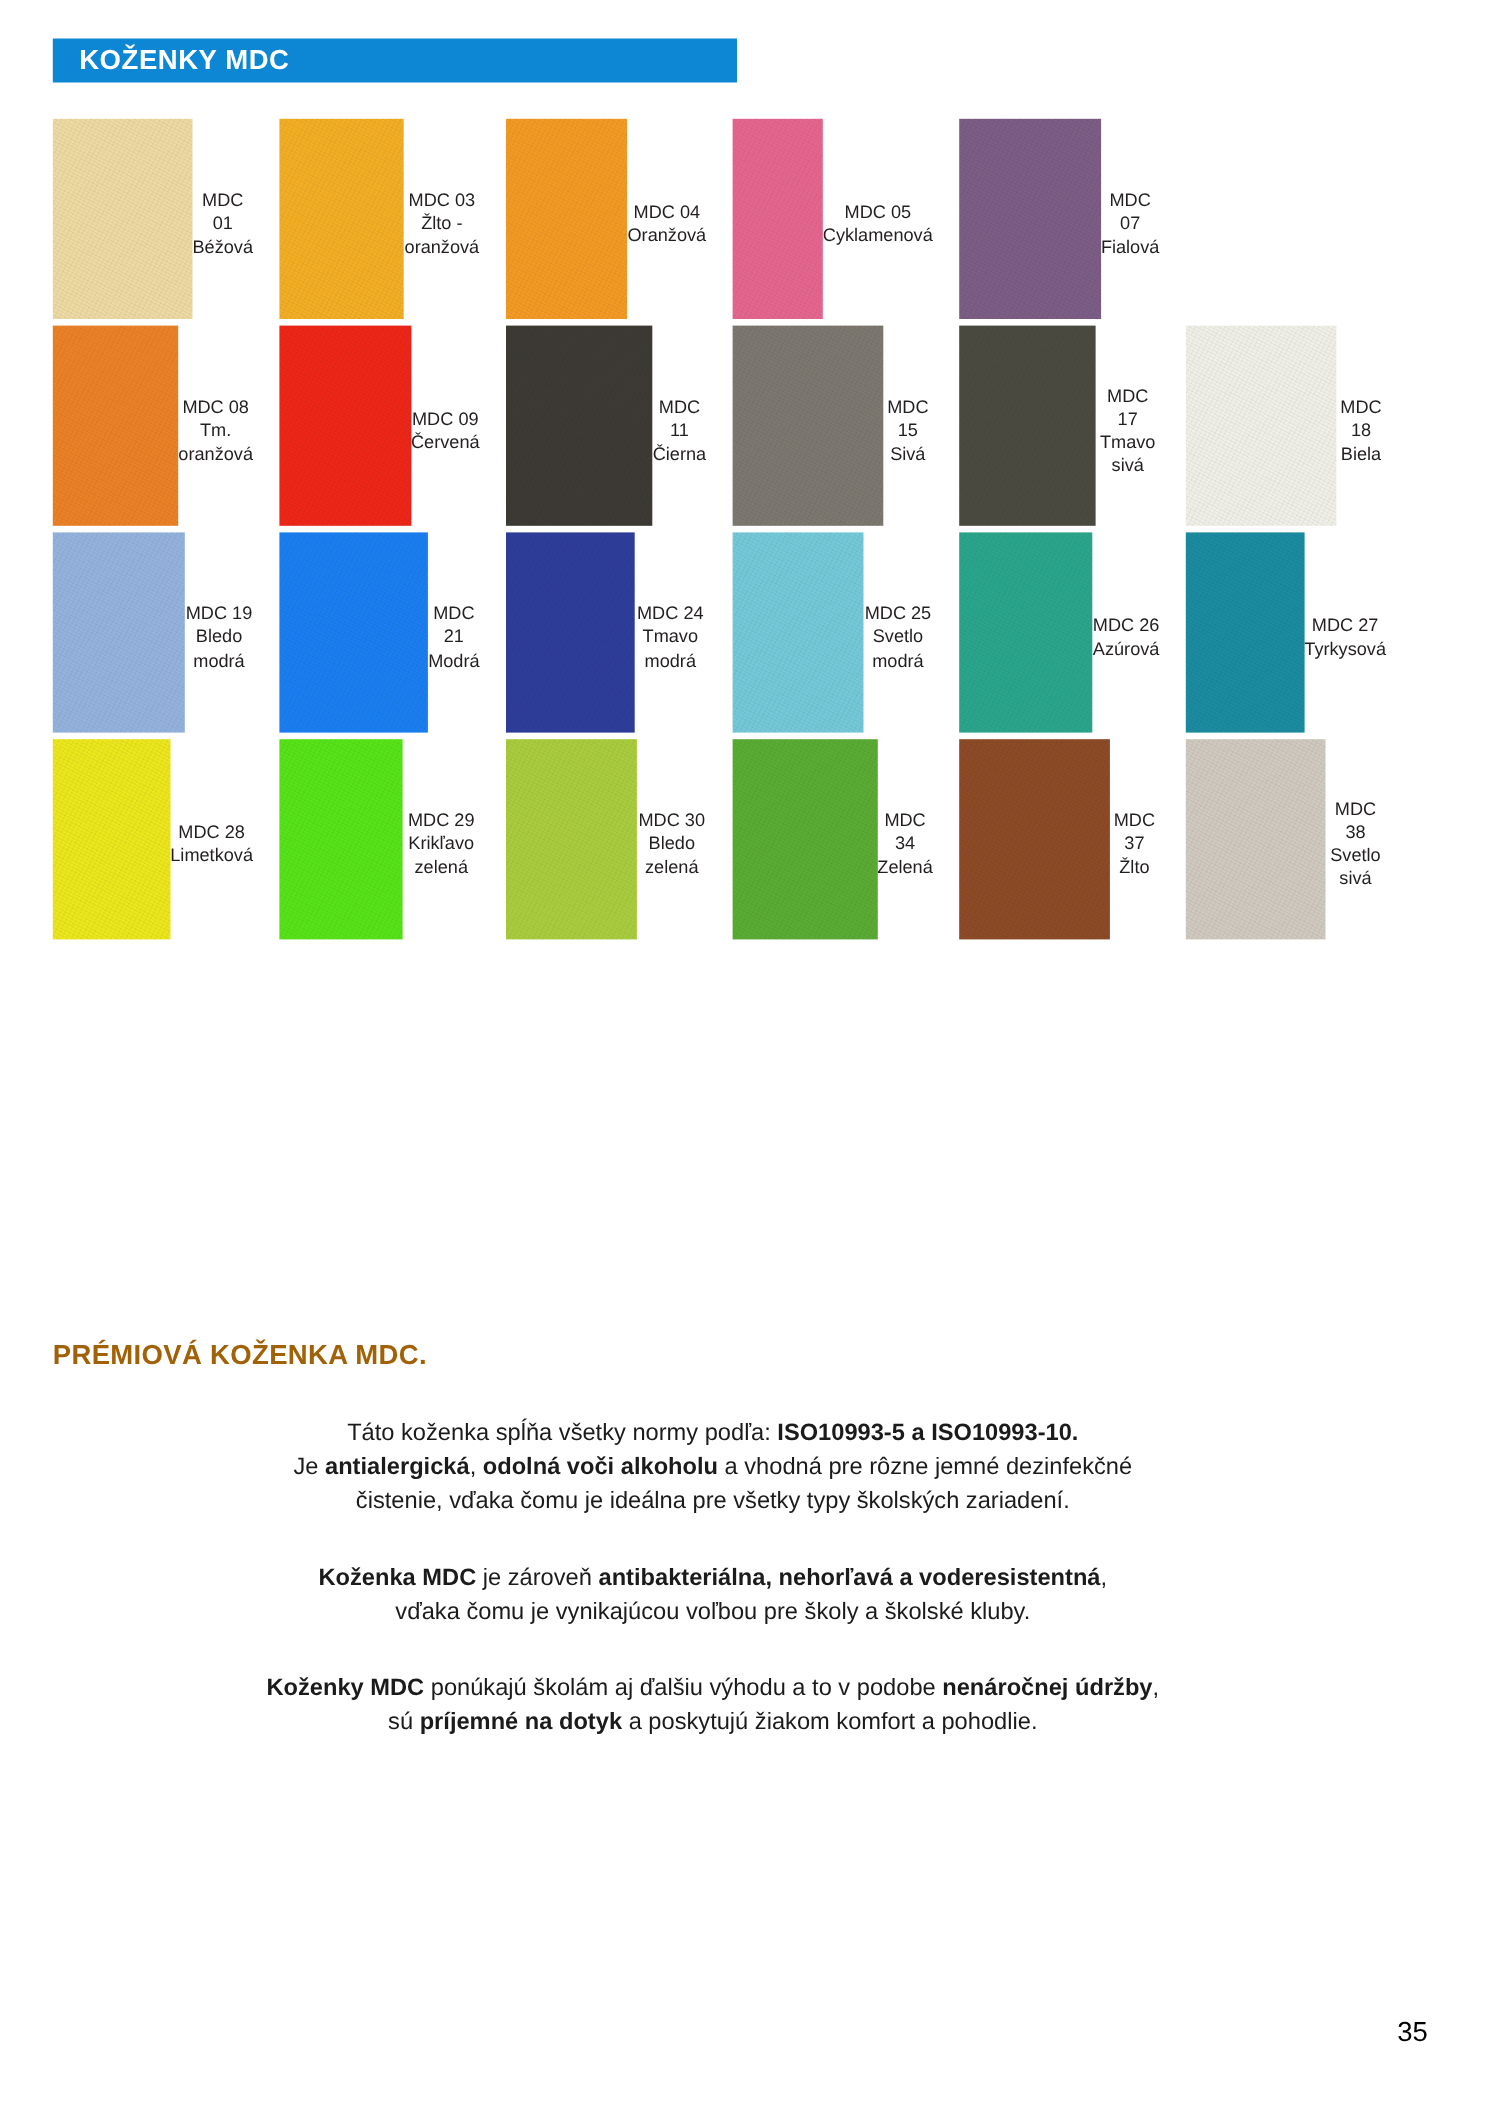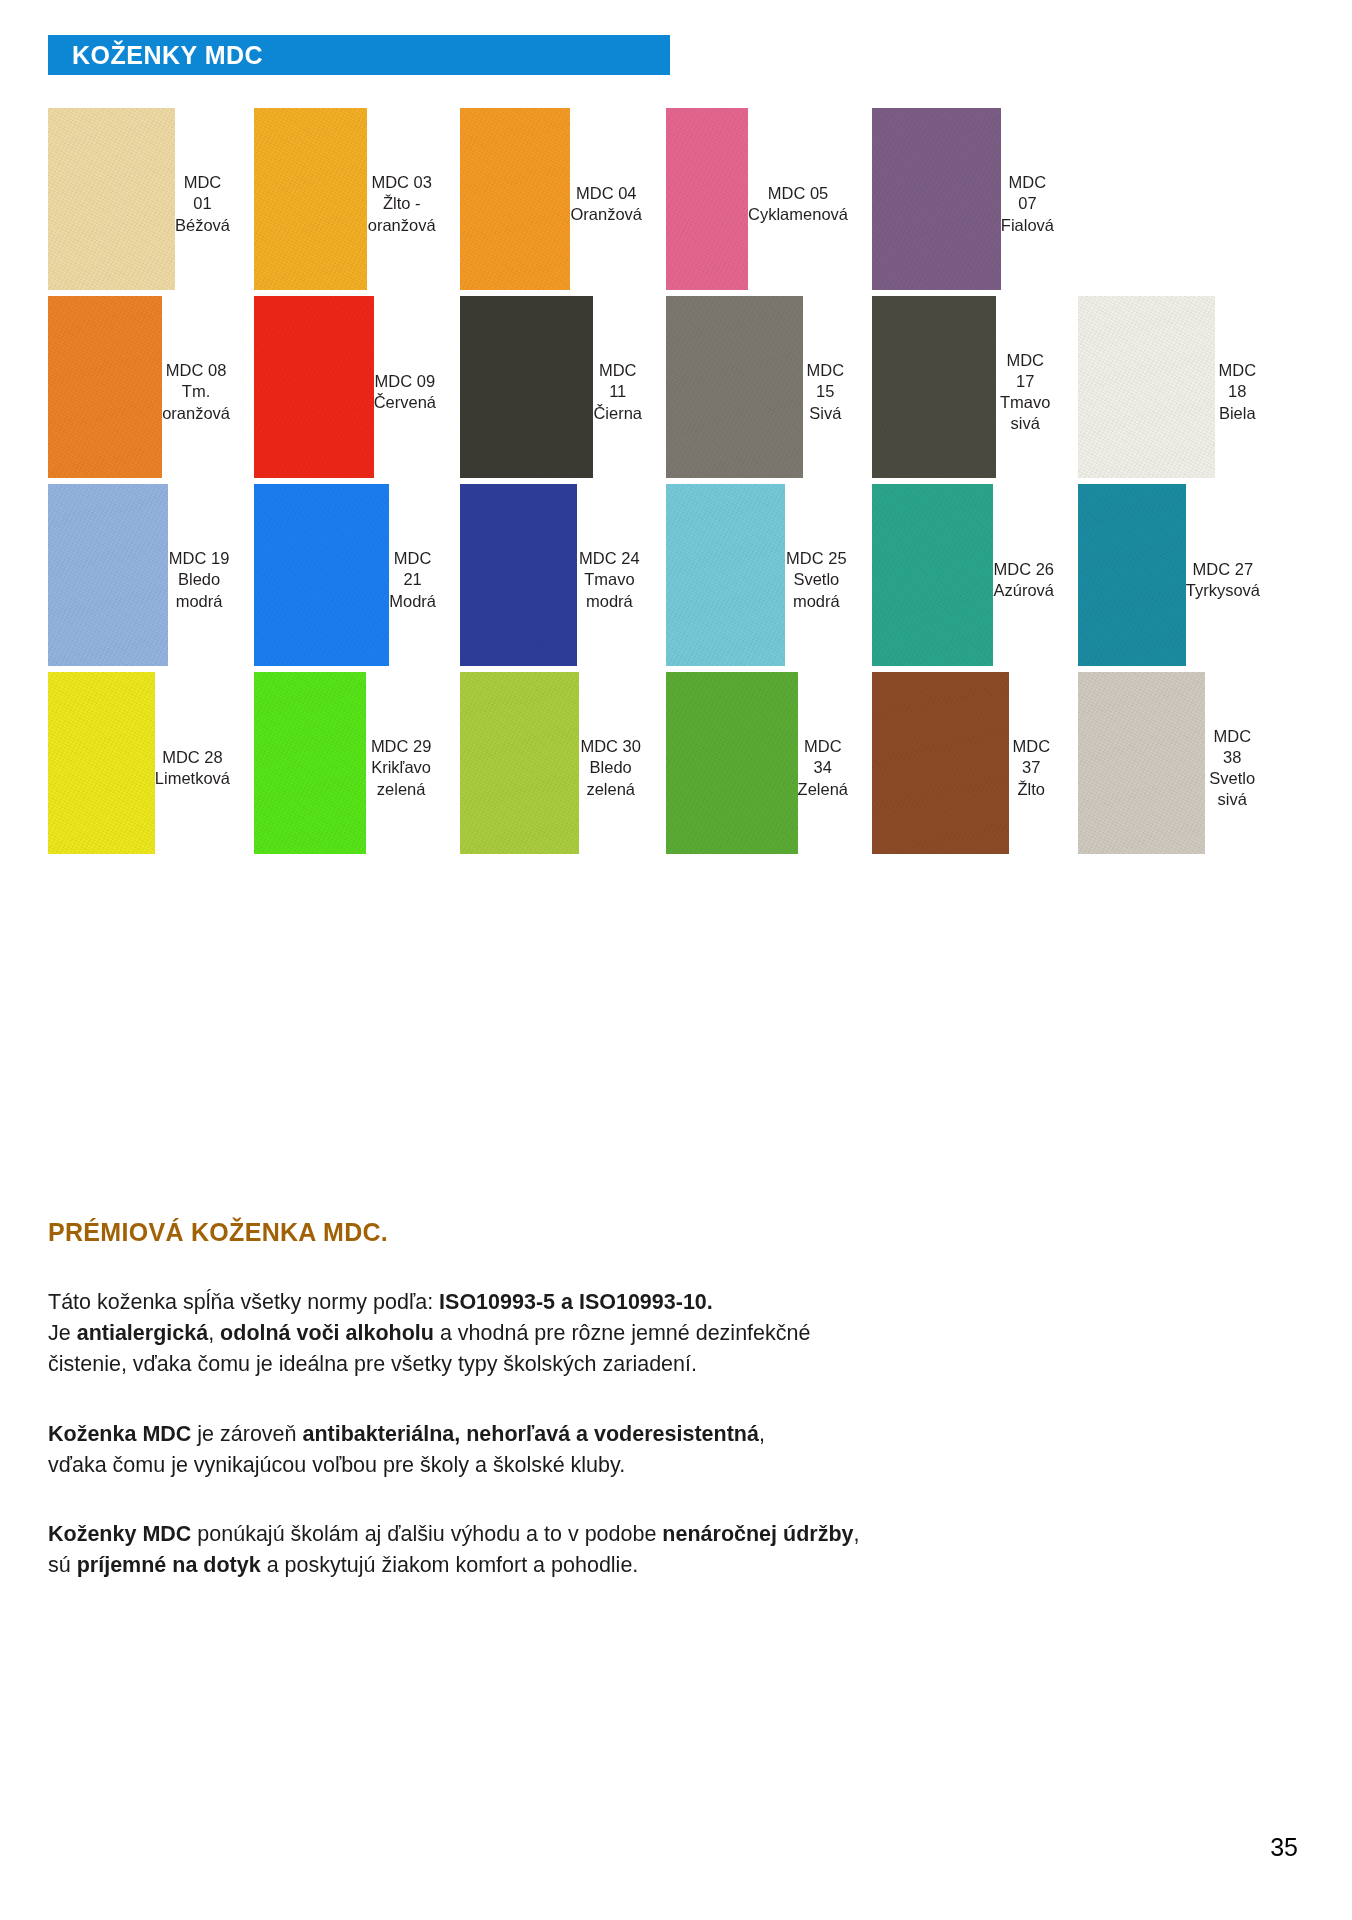--- a/index.html
+++ b/index.html
@@ -107,20 +107,21 @@
     color: #a16207;
     margin: 0 0 40px 0;
     font-family: "Liberation Sans", sans-serif;
   }
   .copy-para {
     font-size: 21.5px;
     line-height: 1.45;
     color: #1b1b1b;
     margin: 0 0 38px 0;
     font-family: "Liberation Sans", sans-serif;
+    text-align: center;
   }
   .copy-para:last-child { margin-bottom: 0; }
   .copy-para b { font-weight: 700; }
 
   
   .page-number {
     position: absolute;
     right: 54px;
     bottom: 58px;
     font-size: 25px;

